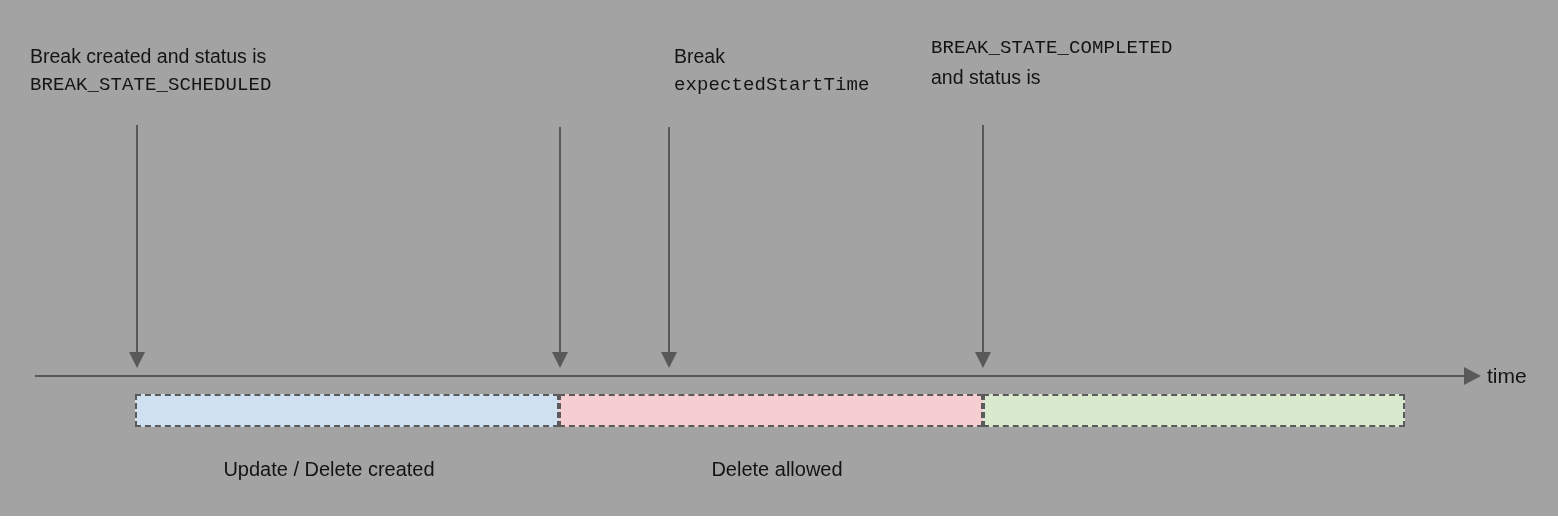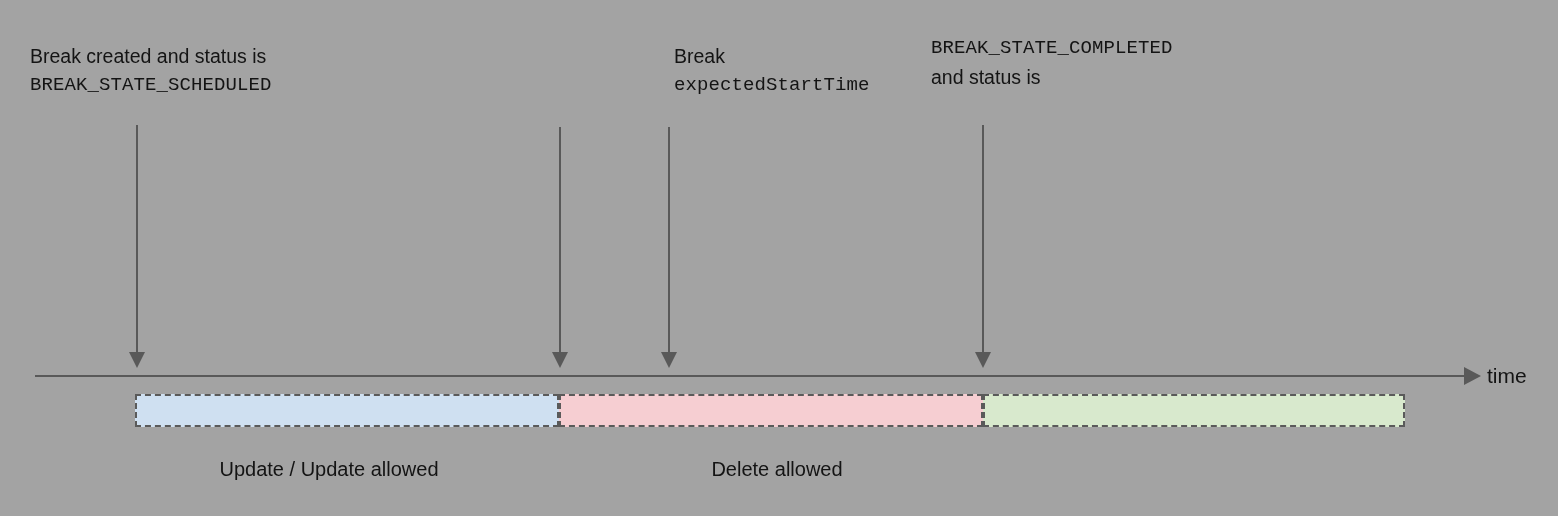--- a/index.html
+++ b/index.html
@@ -149,16 +149,16 @@
   </div>
 
   <div id="time-axis"></div>
   <div id="time-axis-head"></div>
   <div id="time-axis-label">time</div>
 
   <div class="phase-bar" id="bar-0" style="left: 135px; width: 424px; background: rgb(207, 224, 241); border-color: rgb(90, 90, 90);"></div>
   <div class="phase-bar" id="bar-1" style="left: 559px; width: 424px; background: rgb(246, 206, 210); border-color: rgb(90, 90, 90);"></div>
   <div class="phase-bar" id="bar-2" style="left: 983px; width: 422px; background: rgb(216, 233, 205); border-color: rgb(90, 90, 90);"></div>
 
-  <div class="phase-caption" id="caption-0" style="left: 329px;">Update / Update allowed</div>
+  <div class="phase-caption" id="caption-0" style="left: 329px;">Update / Delete created</div>
   <div class="phase-caption" id="caption-1" style="left: 777px; text-align: right;">Delete allowed</div>
 
 </div>
 
 </body></html>

